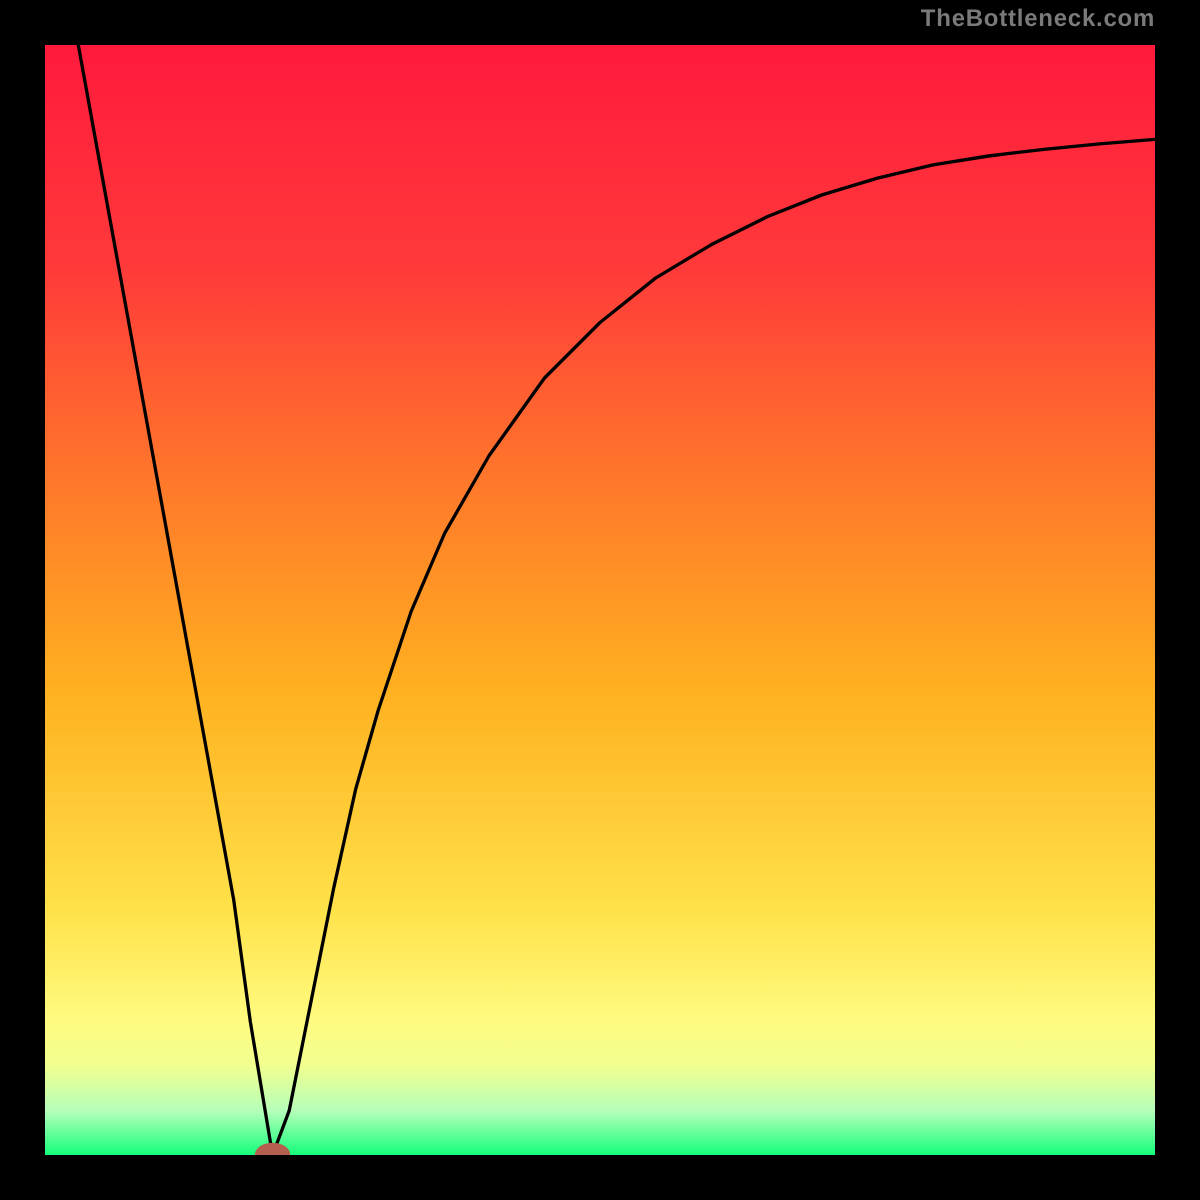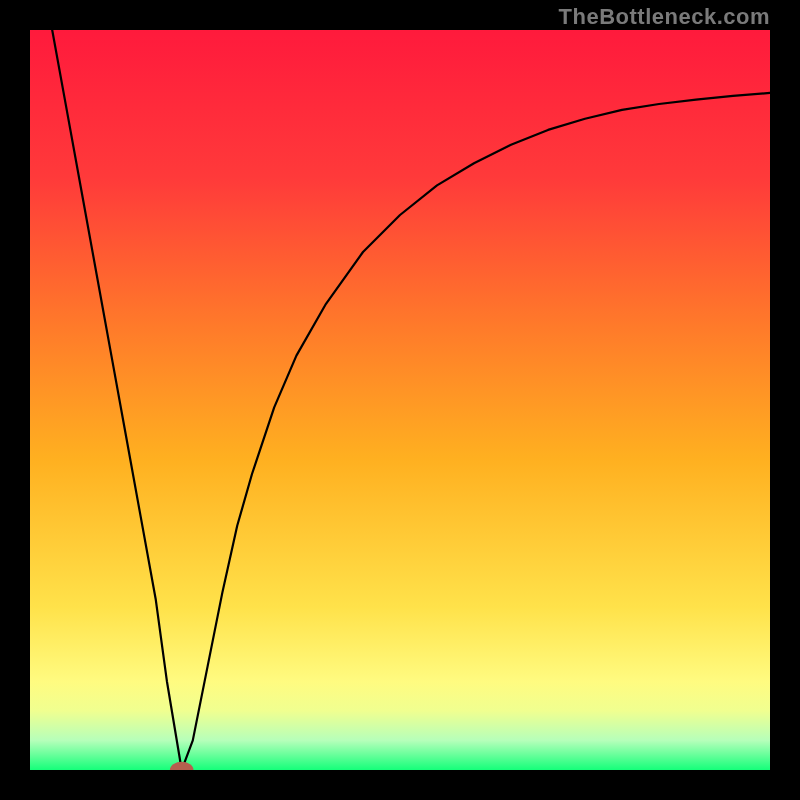--- a/index.html
+++ b/index.html
@@ -20,21 +20,21 @@
     left: 30px;
     top: 30px;
     width: 740px;
     height: 740px;
   }
   .watermark {
     position: absolute;
     top: 4px;
     right: 30px;
     font-family: Arial, Helvetica, sans-serif;
-    font-size: 22px;
+    font-size: 16px;
     font-weight: 600;
     color: #7a7a7a;
     letter-spacing: 0.5px;
     user-select: none;
   }
   svg {
     display: block;
   }
 </style>
 </head>

